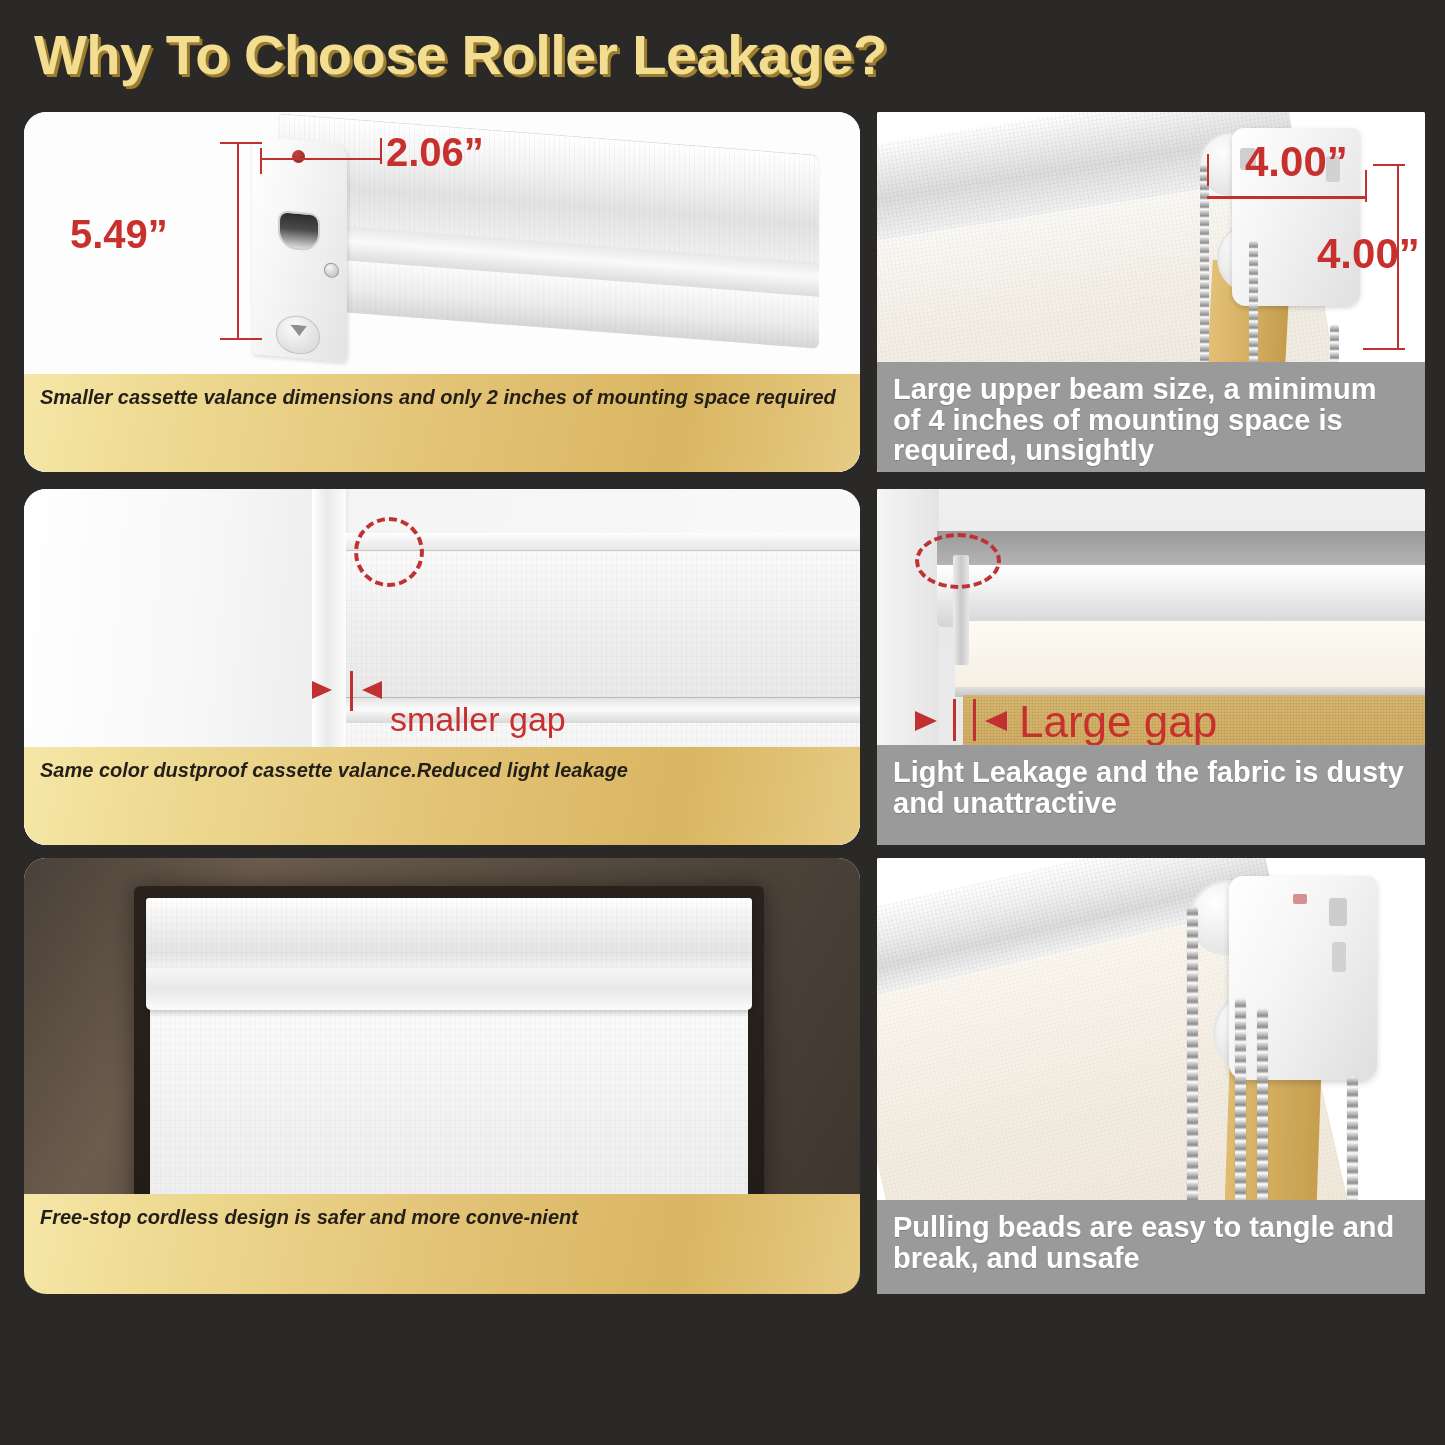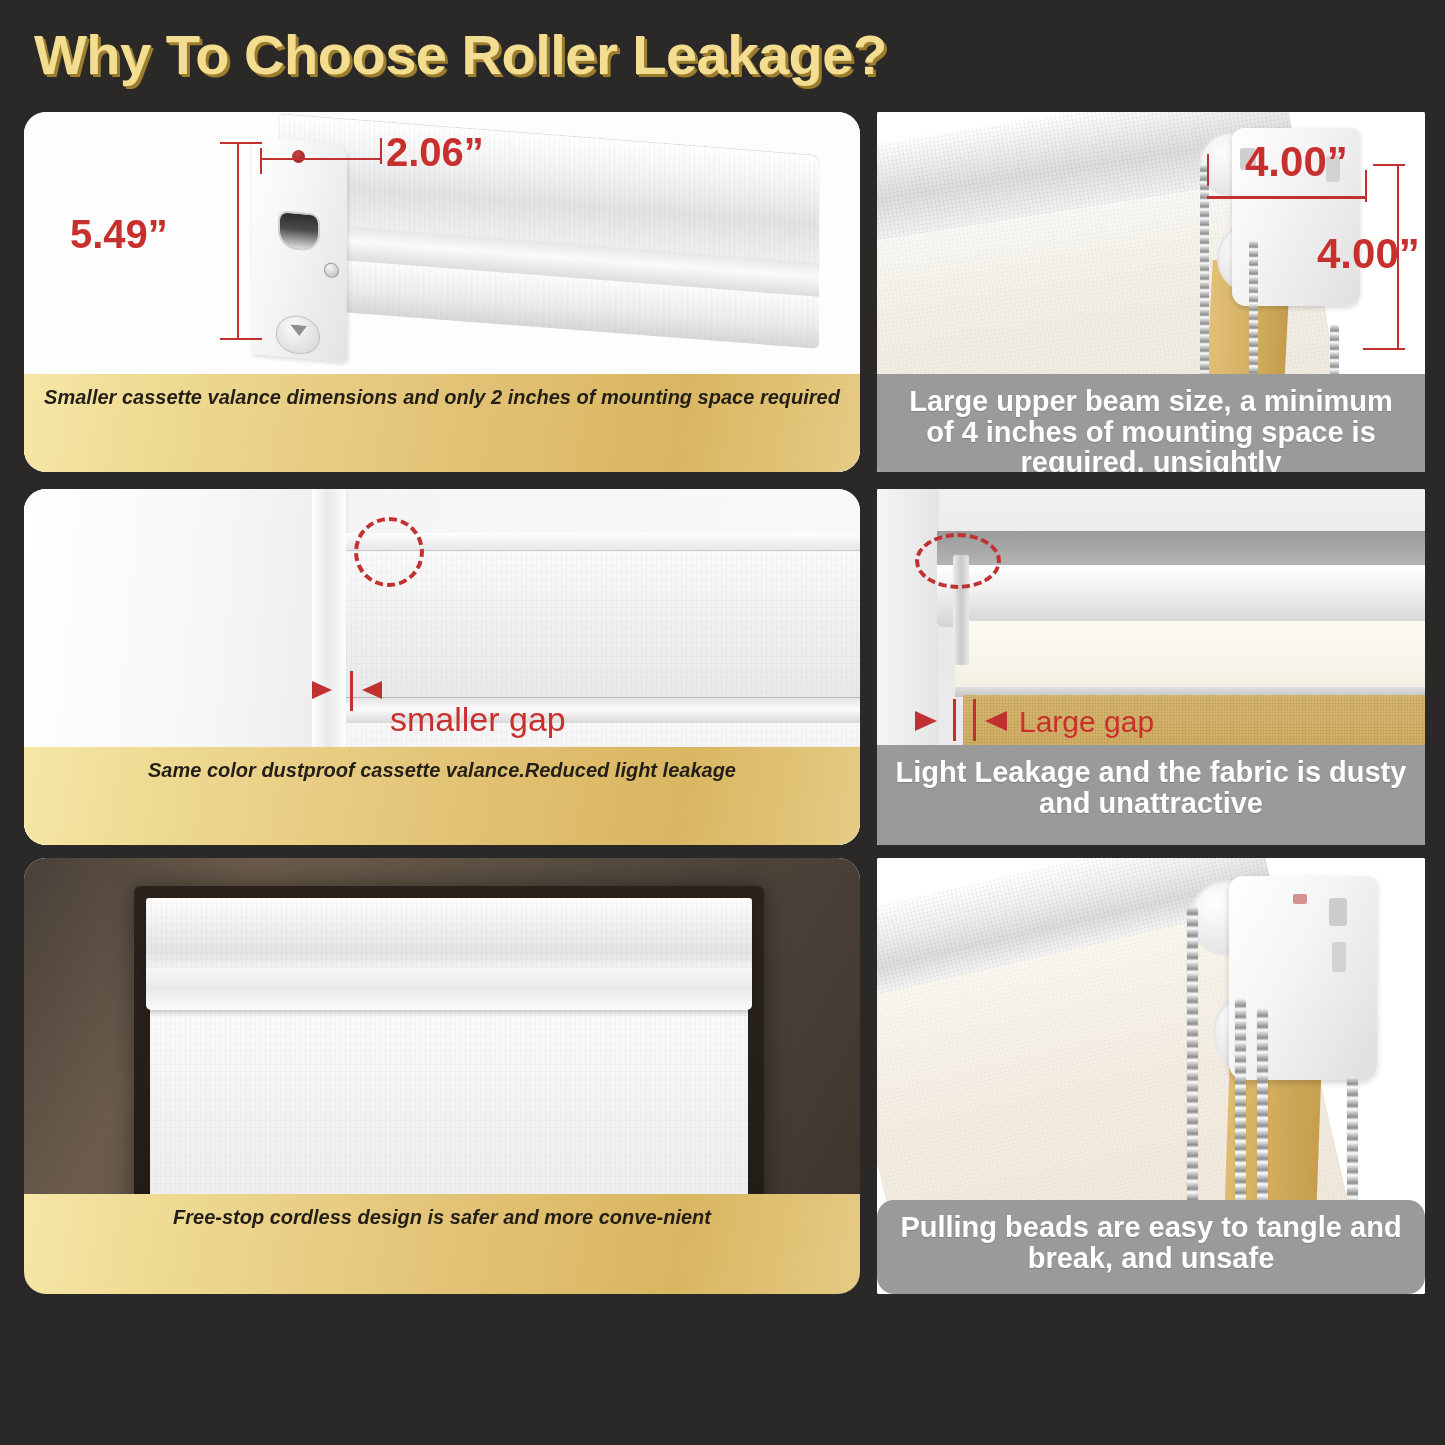--- a/index.html
+++ b/index.html
@@ -16,21 +16,21 @@
     position:absolute; left:34px; top:22px;
     font-size:56px; font-weight:bold; letter-spacing:-0.5px;
     color:#f3dd90;
     text-shadow: 3px 3px 0 #9c7d2e, 1px 1px 0 #b79a48;
     white-space:nowrap;
   }
 
   
   .grid { position:absolute; left:0; top:0; width:1445px; height:1445px; }
 
-  .panel { position:absolute; overflow:hidden; background:#fff;text-align:center; }
+  .panel { position:absolute; overflow:hidden; background:#fff; }
   .panel.left  { left:24px;  width:836px; border-radius:22px; }
   .panel.right { left:877px; width:548px; border-radius:2px; }
 
   .r1 { top:112px; height:360px; }
   .r2 { top:489px; height:356px; }
   .r3 { top:858px; height:436px; }
 
   .photo { position:absolute; left:0; top:0; width:100%; bottom:0; overflow:hidden; }
 
   
@@ -50,23 +50,23 @@
   .caption.gray {
     background:#9a9a9a;
     color:#ffffff;
     font-size:29px;
     line-height:1.06;
     text-shadow:0 1px 1px rgba(0,0,0,.18);
   }
   .caption.r1gold { height:98px; }
   .caption.r2gold { height:98px; }
   .caption.r3gold { height:100px; }
-  .caption.r1gray { height:98px;margin-top:48px; }
+  .caption.r1gray { height:110px;margin-top:48px; }
   .caption.r2gray { height:100px; }
-  .caption.r3gray { height:94px;border-radius:17px; }
+  .caption.r3gray { height:94px; }
 
   
   .p1l-bg { position:absolute; inset:0; background:#fdfdfd; }
   .valance {
     position:absolute; left:255px; top:22px; width:540px; height:215px;
     transform:skewY(4.4deg);
   }
   .val-body {
     position:absolute; left:0; top:0; width:100%; height:112px;
     background:linear-gradient(180deg,#ffffff 0%,#f3f3f3 30%,#e2e2e2 62%,#f0f0f0 100%);
@@ -467,21 +467,21 @@
       <div class="g-bar"></div>
       <div class="g-tan"></div>
       <div class="g-bracketpost"></div>
 
       <div class="dashcircle" style="left:38px;top:44px;width:86px;height:56px;"></div>
 
       <div class="dim" style="left:76px;top:210px;width:3px;height:42px;"></div>
       <div class="dim" style="left:96px;top:210px;width:3px;height:42px;"></div>
       <div style="position:absolute;left:38px;top:222px;width:0;height:0;border-top:10px solid transparent;border-bottom:10px solid transparent;border-left:22px solid #c23131;z-index:22;"></div>
       <div style="position:absolute;left:108px;top:222px;width:0;height:0;border-top:10px solid transparent;border-bottom:10px solid transparent;border-right:22px solid #c23131;z-index:22;"></div>
-      <div class="dimtxt" style="left:142px;top:216px;font-size:30px;font-weight:normal;">Large gap</div>
+      <div class="dimtxt" style="left:142px;top:208px;font-size:44px;font-weight:normal;">Large gap</div>
     </div>
     <div class="caption gray r2gray">Light Leakage and the fabric is dusty and unattractive</div>
   </div>
 
   <div class="panel left r3">
     <div class="photo">
       <div class="room"></div>
       <div class="win-frame">
         <div class="win-glass">
           <div class="sky-glow"></div>

